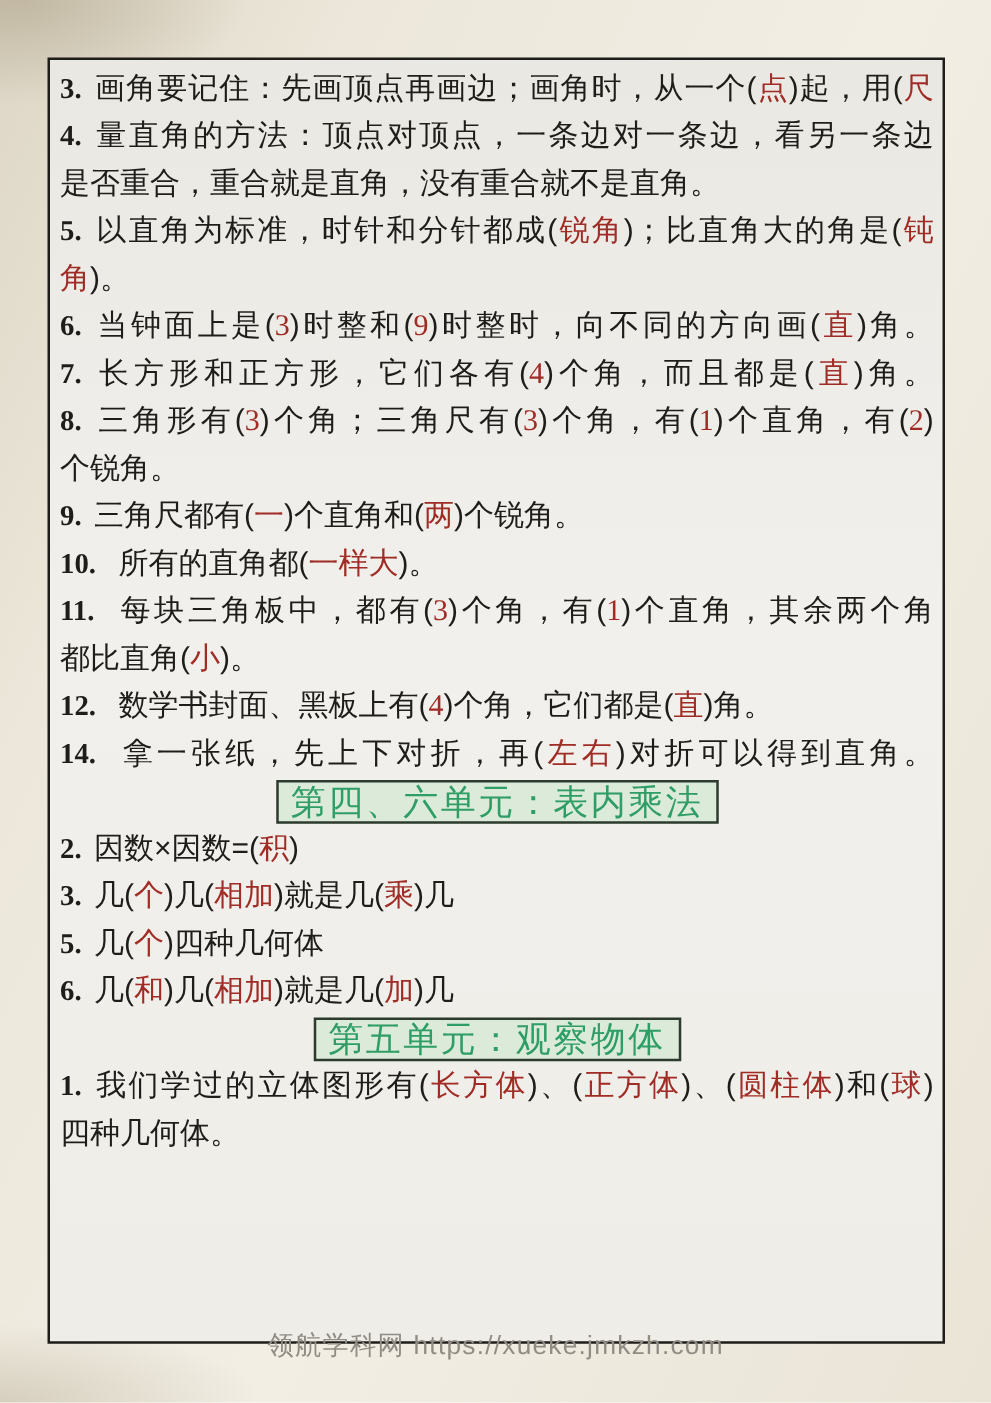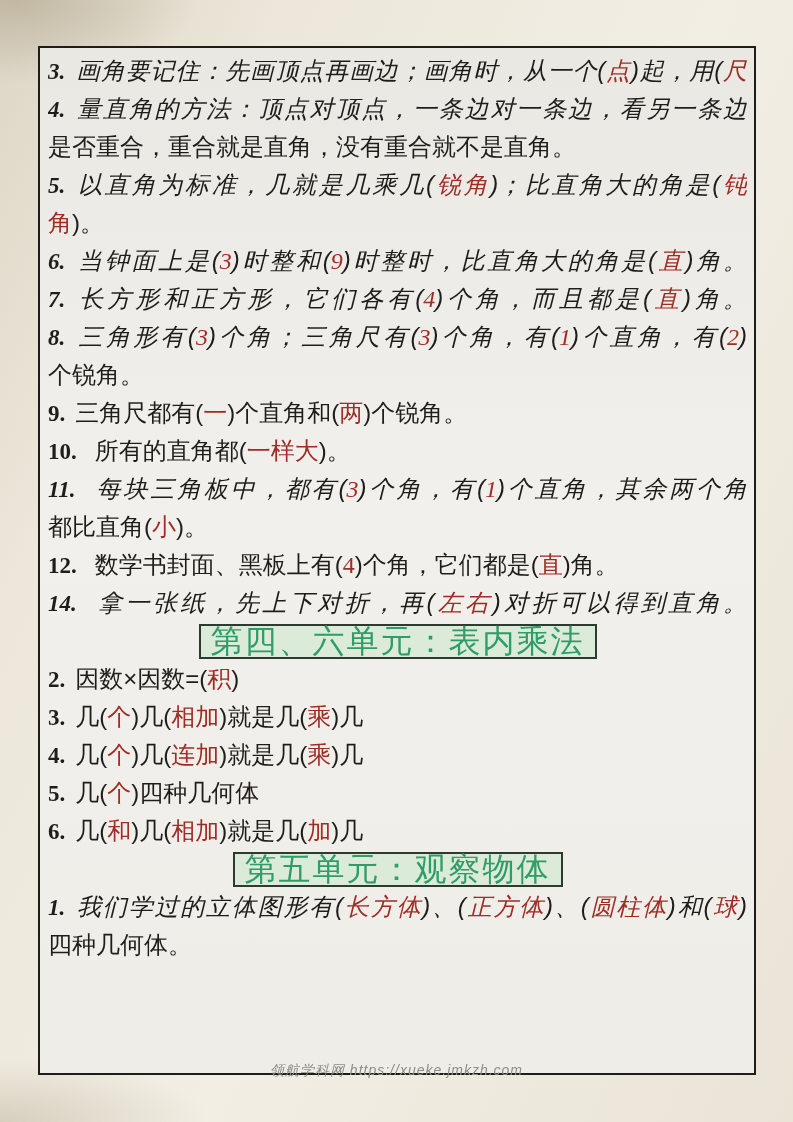--- a/index.html
+++ b/index.html
@@ -14,59 +14,58 @@
   .sheet{
     position:absolute;left:38px;top:46px;width:718px;height:1029px;
     box-sizing:border-box;border:2px solid var(--ink,#1c1c1c);
     padding:4px 7px 0 8px;overflow:hidden;
     background:linear-gradient(180deg,#eae8e3 0%,#f2f0ec 45%,#efede8 100%);
   }
   .line{
     height:38px;line-height:38px;font-size:24px;color:var(--ink,#1f1d1a);
     white-space:nowrap;overflow:hidden;
   }
-  .line.just{white-space:normal;text-align:justify;text-align-last:justify;font-style:italic;}
+  .line.just{white-space:normal;text-align:justify;text-align-last:justify;}
   .seg-num{font-family:"Liberation Serif",serif;font-weight:bold;font-size:23px;margin-right:10px;}
   .seg-num.wide{margin-right:18px;}
   .seg-b{color:var(--ink,#1f1d1a);}
   .seg-r{color:var(--red,#a02c26);font-family:"Liberation Serif",serif;}
   .header-row{height:38px;text-align:center;}
   .header-box{
     display:inline-block;box-sizing:border-box;margin-top:2px;
     height:35px;line-height:31px;padding:0 10px;
-    font-size:32px;letter-spacing:2px;color:var(--green,#2f9e66);
+    font-size:28px;letter-spacing:2px;color:var(--green,#2f9e66);
     background:var(--greenBg,#dcead9);border:2px solid var(--greenBorder,#2c3b2e);
   }
   .watermark{
     position:absolute;left:0;top:1062px;width:100%;text-align:center;
-    font-size:14px;color:var(--gray,#918d85);letter-spacing:1px;font-style:italic;
+    font-size:21px;color:var(--gray,#918d85);letter-spacing:1px;
   }
 </style>
 </head>
 <body>
 
 <div class="sheet" id="sheet">
     <div class="line just"><span class="seg-num">3.</span><span class="seg-b">画角要记住：先画顶点再画边；画角时，从一个(</span><span class="seg-r">点</span><span class="seg-b">)起，用(</span><span class="seg-r">尺</span></div>
     <div class="line just"><span class="seg-num">4.</span><span class="seg-b">量直角的方法：顶点对顶点，一条边对一条边，看另一条边</span></div>
     <div class="line"><span class="seg-b">是否重合，重合就是直角，没有重合就不是直角。</span></div>
-    <div class="line just"><span class="seg-num">5.</span><span class="seg-b">以直角为标准，几就是几乘几(</span><span class="seg-r">锐角</span><span class="seg-b">)；比直角大的角是(</span><span class="seg-r">钝</span></div>
+    <div class="line just"><span class="seg-num">5.</span><span class="seg-b">以直角为标准，时针和分针都成(</span><span class="seg-r">锐角</span><span class="seg-b">)；比直角大的角是(</span><span class="seg-r">钝</span></div>
     <div class="line"><span class="seg-r">角</span><span class="seg-b">)。</span></div>
-    <div class="line just"><span class="seg-num">6.</span><span class="seg-b">当钟面上是(</span><span class="seg-r">3</span><span class="seg-b">)时整和(</span><span class="seg-r">9</span><span class="seg-b">)时整时，比直角大的角是(</span><span class="seg-r">直</span><span class="seg-b">)角。</span></div>
+    <div class="line just"><span class="seg-num">6.</span><span class="seg-b">当钟面上是(</span><span class="seg-r">3</span><span class="seg-b">)时整和(</span><span class="seg-r">9</span><span class="seg-b">)时整时，向不同的方向画(</span><span class="seg-r">直</span><span class="seg-b">)角。</span></div>
     <div class="line just"><span class="seg-num">7.</span><span class="seg-b">长方形和正方形，它们各有(</span><span class="seg-r">4</span><span class="seg-b">)个角，而且都是(</span><span class="seg-r">直</span><span class="seg-b">)角。</span></div>
     <div class="line just"><span class="seg-num">8.</span><span class="seg-b">三角形有(</span><span class="seg-r">3</span><span class="seg-b">)个角；三角尺有(</span><span class="seg-r">3</span><span class="seg-b">)个角，有(</span><span class="seg-r">1</span><span class="seg-b">)个直角，有(</span><span class="seg-r">2</span><span class="seg-b">)</span></div>
     <div class="line"><span class="seg-b">个锐角。</span></div>
     <div class="line"><span class="seg-num">9.</span><span class="seg-b">三角尺都有(</span><span class="seg-r">一</span><span class="seg-b">)个直角和(</span><span class="seg-r">两</span><span class="seg-b">)个锐角。</span></div>
     <div class="line"><span class="seg-num wide">10.</span><span class="seg-b">所有的直角都(</span><span class="seg-r">一样大</span><span class="seg-b">)。</span></div>
     <div class="line just"><span class="seg-num wide">11.</span><span class="seg-b">每块三角板中，都有(</span><span class="seg-r">3</span><span class="seg-b">)个角，有(</span><span class="seg-r">1</span><span class="seg-b">)个直角，其余两个角</span></div>
     <div class="line"><span class="seg-b">都比直角(</span><span class="seg-r">小</span><span class="seg-b">)。</span></div>
     <div class="line"><span class="seg-num wide">12.</span><span class="seg-b">数学书封面、黑板上有(</span><span class="seg-r">4</span><span class="seg-b">)个角，它们都是(</span><span class="seg-r">直</span><span class="seg-b">)角。</span></div>
     <div class="line just"><span class="seg-num wide">14.</span><span class="seg-b">拿一张纸，先上下对折，再(</span><span class="seg-r">左右</span><span class="seg-b">)对折可以得到直角。</span></div>
     <div class="header-row"><span class="header-box">第四、六单元：表内乘法</span></div>
     <div class="line"><span class="seg-num">2.</span><span class="seg-b">因数×因数=(</span><span class="seg-r">积</span><span class="seg-b">)</span></div>
     <div class="line"><span class="seg-num">3.</span><span class="seg-b">几(</span><span class="seg-r">个</span><span class="seg-b">)几(</span><span class="seg-r">相加</span><span class="seg-b">)就是几(</span><span class="seg-r">乘</span><span class="seg-b">)几</span></div>
-    <div class="line"><span class="seg-num">4.</span><span class="seg-b">几(</span><span class="seg-r">个</span><span class="seg-b">)几(</span><span class="seg-r">连加</span><span class="seg-b">)就是几(</span><span class="seg-r">乘</span><span class="seg-b">)几</span></div>
     <div class="line"><span class="seg-num">5.</span><span class="seg-b">几(</span><span class="seg-r">个</span><span class="seg-b">)四种几何体</span></div>
     <div class="line"><span class="seg-num">6.</span><span class="seg-b">几(</span><span class="seg-r">和</span><span class="seg-b">)几(</span><span class="seg-r">相加</span><span class="seg-b">)就是几(</span><span class="seg-r">加</span><span class="seg-b">)几</span></div>
     <div class="header-row"><span class="header-box">第五单元：观察物体</span></div>
     <div class="line just"><span class="seg-num">1.</span><span class="seg-b">我们学过的立体图形有(</span><span class="seg-r">长方体</span><span class="seg-b">)、(</span><span class="seg-r">正方体</span><span class="seg-b">)、(</span><span class="seg-r">圆柱体</span><span class="seg-b">)和(</span><span class="seg-r">球</span><span class="seg-b">)</span></div>
     <div class="line"><span class="seg-b">四种几何体。</span></div>
   </div>
 <div class="watermark">领航学科网 https://xueke.jmkzh.com</div>
 
 </body></html>

